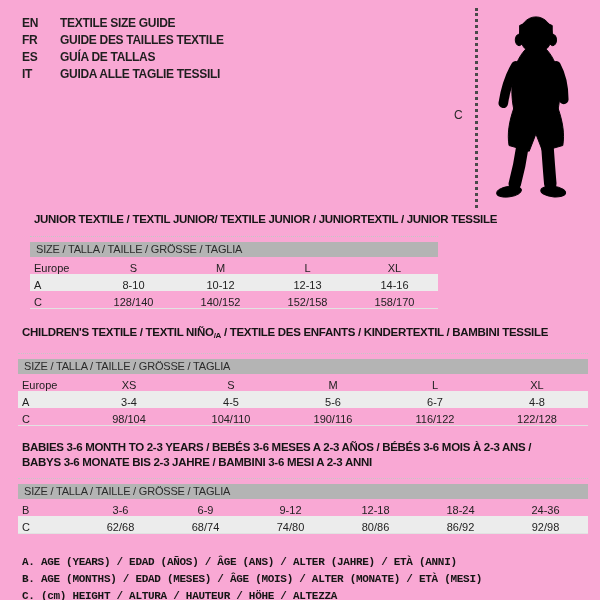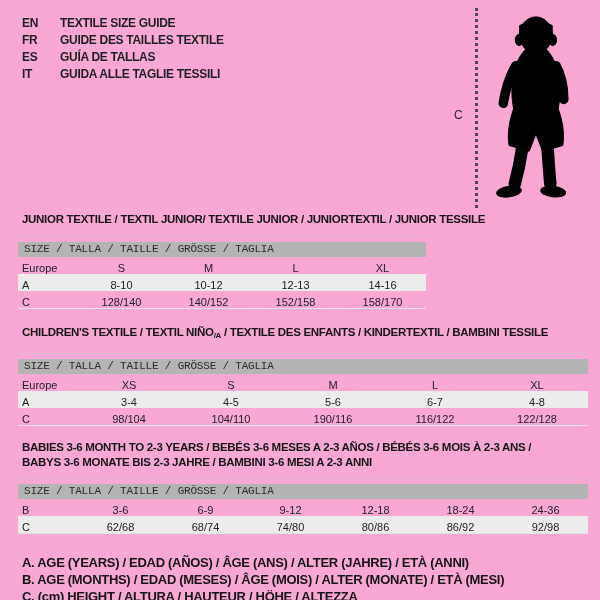--- a/index.html
+++ b/index.html
@@ -46,34 +46,33 @@
   }
   .tbl.narrow { width:408px; }
   .tbl.wide   { width:570px; }
 
   .size-bar {
     background:#b4b4b4;
     height:15px; line-height:15px;
     padding-left:6px;
     font-size:11px; color:#2b2b2b;
     letter-spacing:-0.2px;
-    font-family:Liberation Mono, monospace;
   }
   .trow { display:flex; align-items:flex-end; height:17px; font-size:11px; color:#222; }
   .trow.shaded { background:#ececec; }
   .trow .lbl  { width:60px; padding-left:4px; }
   .trow .cell { flex:1; text-align:center; }
 
-  .sec-junior   { margin-top:0; }
+  .sec-junior   { margin-top:0;padding-left:12px; }
   .sec-children { margin-top:16px; }
   .sec-babies   { margin-top:14px; }
 
   
   .footnotes { margin:20px 0 0 22px; }
-  .footnote { font-size:13px; font-weight:bold; letter-spacing:-0.3px; line-height:17px; color:#151515; }
+  .footnote { font-size:11px; font-weight:bold; letter-spacing:-0.3px; line-height:17px; color:#151515;font-family:Liberation Mono, monospace; }
 </style>
 </head>
 <body>
 
 <div class="page">
 
   <div class="top">
     <div class="langs">
       <div class="lang-row">
         <span class="lang-code">EN</span>

